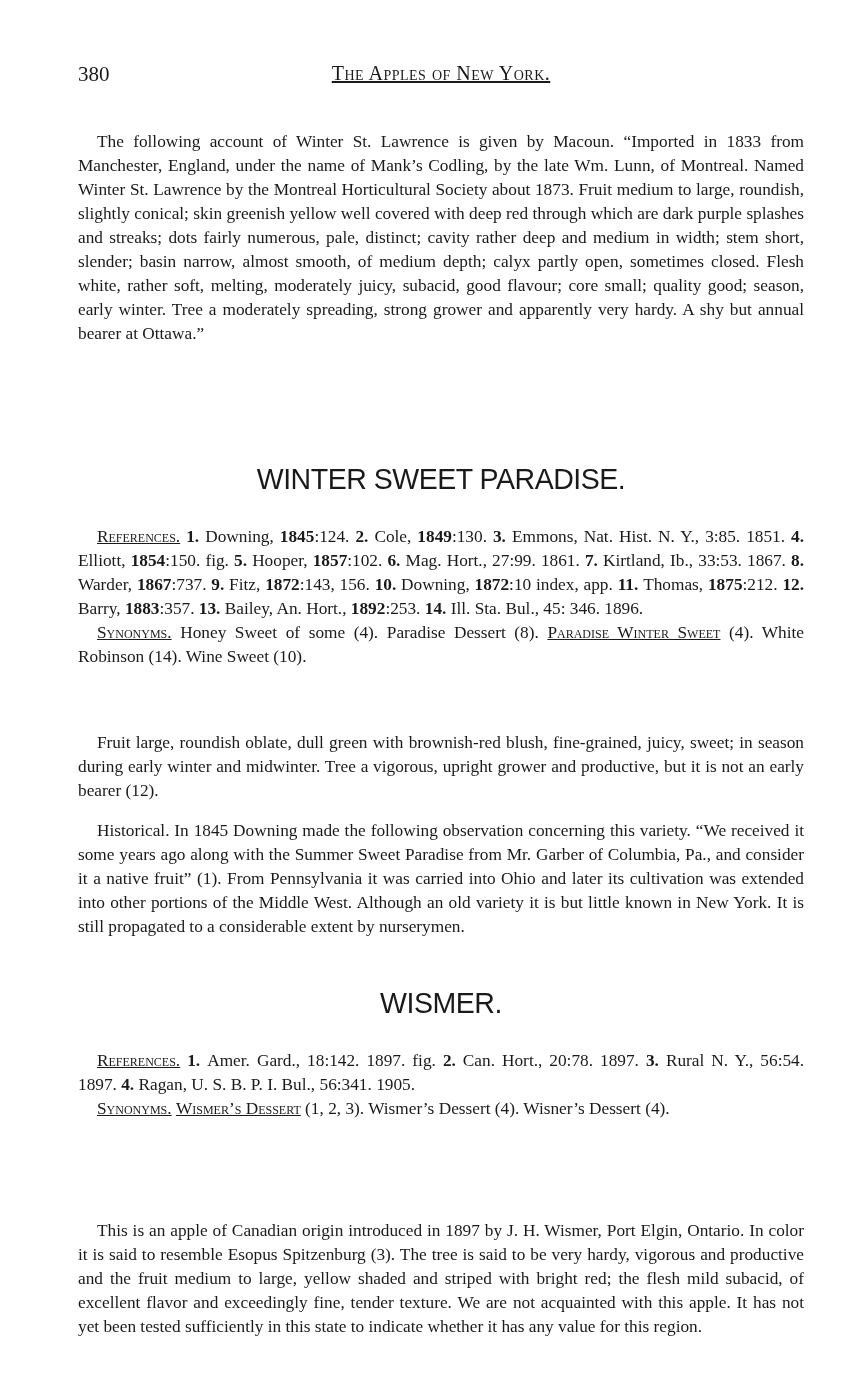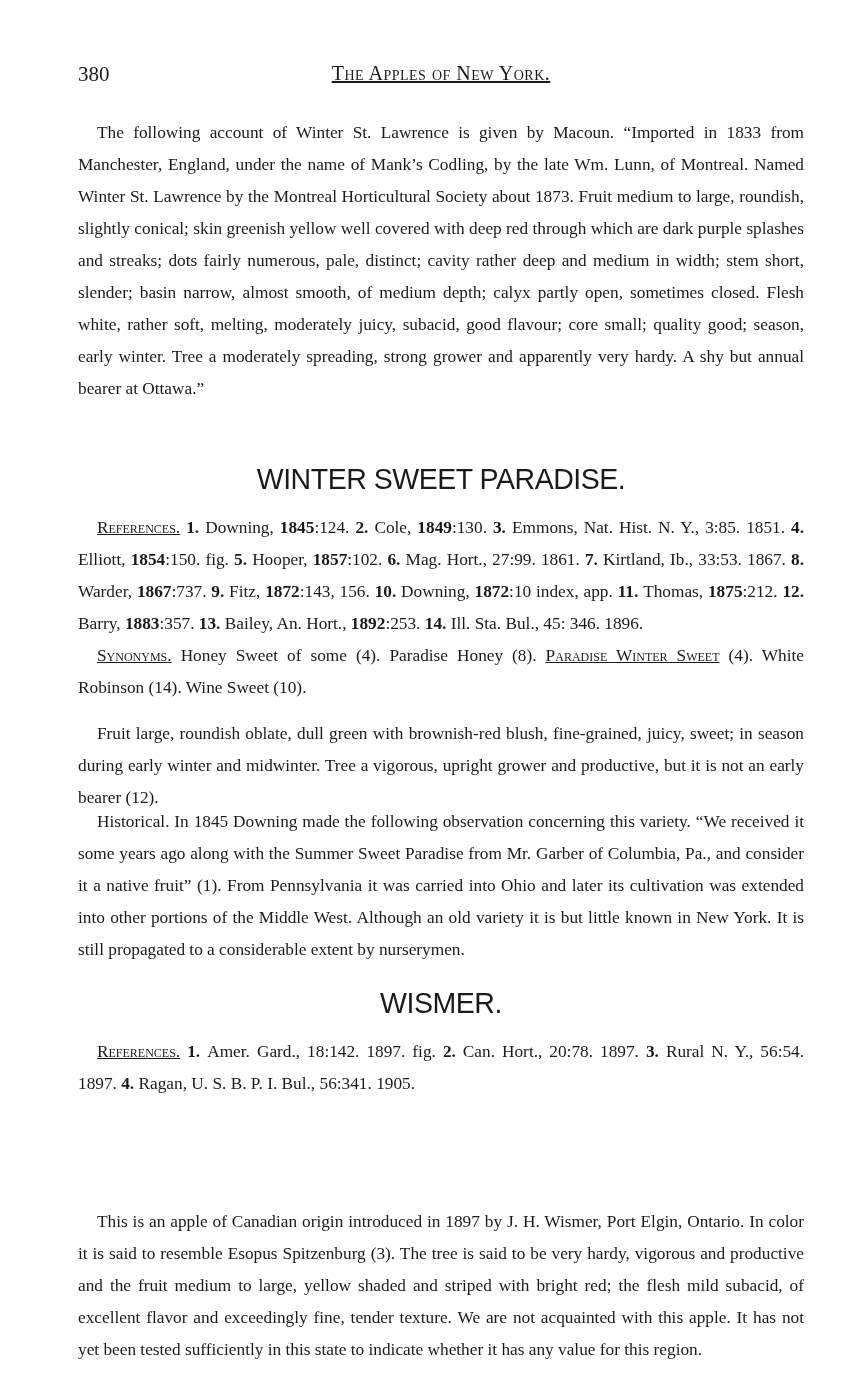--- a/index.html
+++ b/index.html
@@ -6,21 +6,21 @@
   body {
     width: 850px; height: 1381px; position: relative; overflow: hidden;
     font-family: "Liberation Serif", "DejaVu Serif", serif;
     color: #1a1a1a;
   }
   .page { position: absolute; left: 0; top: 0; width: 850px; height: 1381px; padding-left: 25px; }
   .running-head { position: absolute; left: 78px; top: 58px; width: 726px; height: 30px; }
   .page-number { position: absolute; left: 0; top: 4px; font-size: 21px; }
   .running-title { position: absolute; left: 0; right: 0; top: 4px; text-align: center; font-size: 20px; letter-spacing: 0.5px; }
 
-  .block { position: absolute; left: 78px; width: 726px; font-size: 17.3px; line-height: 32px; text-align: justify; }
+  .block { position: absolute; left: 78px; width: 726px; font-size: 17.3px; line-height: 24px; text-align: justify; margin-top: 13px; }
   .block p { margin: 0; text-indent: 19px; }
   .sc { font-variant: small-caps; text-decoration: underline; }
   .it { }
   .b { font-weight: bold; }
   .heading { position: absolute; left: 78px; width: 726px; text-align: center; font-family: "Liberation Sans", "DejaVu Sans", sans-serif; font-size: 30px; font-weight: normal; letter-spacing: -0.5px; transform: scaleX(0.95); }
   .ref-line { text-align: justify; }
 </style>
 </head>
 <body>
 
@@ -32,34 +32,35 @@
   </div>
 
   <div class="block" style="top:117px;">
     <p>The following account of Winter St. Lawrence is given by Macoun. “Imported in 1833 from Manchester, England, under the name of Mank’s Codling, by the late Wm. Lunn, of Montreal. Named Winter St. Lawrence by the Montreal Horticultural Society about 1873. Fruit medium to large, roundish, slightly conical; skin greenish yellow well covered with deep red through which are dark purple splashes and streaks; dots fairly numerous, pale, distinct; cavity rather deep and medium in width; stem short, slender; basin narrow, almost smooth, of medium depth; calyx partly open, sometimes closed. Flesh white, rather soft, melting, moderately juicy, subacid, good flavour; core small; quality good; season, early winter. Tree a moderately spreading, strong grower and apparently very hardy. A shy but annual bearer at Ottawa.”</p>
   </div>
 
   <div class="heading" style="top:462px;">WINTER SWEET PARADISE.</div>
 
   <div class="block" style="top:512px;">
     <p class="ref-line" id="wsp-refs"><span class="sc">References.</span><span>  <span class="b">1. </span>Downing, <span class="b">1845</span>:124.</span><span>  <span class="b">2. </span>Cole, <span class="b">1849</span>:130.</span><span>  <span class="b">3. </span>Emmons, <span class="it">Nat. Hist. N. Y.</span>, 3:85. 1851.</span><span>  <span class="b">4. </span>Elliott, <span class="b">1854</span>:150. <span class="it">fig.</span></span><span>  <span class="b">5. </span>Hooper, <span class="b">1857</span>:102.</span><span>  <span class="b">6. </span><span class="it">Mag. Hort.</span>, 27:99. 1861.</span><span>  <span class="b">7. </span>Kirtland, <span class="it">Ib.</span>, 33:53. 1867.</span><span>  <span class="b">8. </span>Warder, <span class="b">1867</span>:737.</span><span>  <span class="b">9. </span>Fitz, <span class="b">1872</span>:143, 156.</span><span>  <span class="b">10. </span>Downing, <span class="b">1872</span>:10 index, app.</span><span>  <span class="b">11. </span>Thomas, <span class="b">1875</span>:212.</span><span>  <span class="b">12. </span>Barry, <span class="b">1883</span>:357.</span><span>  <span class="b">13. </span>Bailey, <span class="it">An. Hort.</span>, <span class="b">1892</span>:253.</span><span>  <span class="b">14. </span><span class="it">Ill. Sta. Bul.</span>, 45: 346. 1896.</span></p>
-    <p id="wsp-syns"><span class="sc">Synonyms.</span><span>  <span class="it">Honey Sweet</span> of some (4).</span><span>  <span class="it">Paradise Honey</span> (8).</span><span>  <span class="sc">Paradise Winter Sweet</span> (4).</span><span>  <span class="it">White Robinson</span> (14).</span><span>  <span class="it">Wine Sweet</span> (10).</span></p>
+    <p id="wsp-syns"><span class="sc">Synonyms.</span><span>  <span class="it">Honey Sweet</span> of some (4).</span><span>  <span class="it">Paradise Dessert</span> (8).</span><span>  <span class="sc">Paradise Winter Sweet</span> (4).</span><span>  <span class="it">White Robinson</span> (14).</span><span>  <span class="it">Wine Sweet</span> (10).</span></p>
   </div>
 
   <div class="block" style="top:718px;">
     <p>Fruit large, roundish oblate, dull green with brownish-red blush, fine-grained, juicy, sweet; in season during early winter and midwinter. Tree a vigorous, upright grower and productive, but it is not an early bearer (12).</p>
   </div>
 
   <div class="block" style="top:806px;">
     <p><span class="it">Historical.</span> <span>In 1845 Downing made the following observation concerning this variety. “We received it some years ago along with the Summer Sweet Paradise from Mr. Garber of Columbia, Pa., and consider it a native fruit” (1). From Pennsylvania it was carried into Ohio and later its cultivation was extended into other portions of the Middle West. Although an old variety it is but little known in New York. It is still propagated to a considerable extent by nurserymen.</span></p>
   </div>
 
   <div class="heading" style="top:986px;">WISMER.</div>
 
   <div class="block" style="top:1036px;">
     <p class="ref-line" id="wis-refs"><span class="sc">References.</span><span>  <span class="b">1. </span><span class="it">Amer. Gard.</span>, 18:142. 1897. <span class="it">fig.</span></span><span>  <span class="b">2. </span><span class="it">Can. Hort.</span>, 20:78. 1897.</span><span>  <span class="b">3. </span><span class="it">Rural N. Y.</span>, 56:54. 1897.</span><span>  <span class="b">4. </span>Ragan, <span class="it">U. S. B. P. I. Bul.</span>, 56:341. 1905.</span></p>
+    <p id="wis-syns"><span class="sc">Synonyms.</span><span>  <span class="sc">Wismer’s Dessert</span> (1, 2, 3).</span><span>  <span class="it">Wismer’s Dessert</span> (4).</span><span>  <span class="it">Wisner’s Dessert</span> (4).</span></p>
   </div>
 
   <div class="block" style="top:1206px;">
     <p><span>This is an apple of Canadian origin introduced in 1897 by J. H. Wismer, Port Elgin, Ontario. In color it is said to resemble Esopus </span><span class="it">Spitzenburg</span><span> (3). The tree is said to be very hardy, vigorous and productive and the fruit medium to large, yellow shaded and striped with bright red; the flesh mild subacid, of excellent flavor and exceedingly fine, tender texture. We are not acquainted with this apple. It has not yet been tested sufficiently in this state to indicate whether it has any value for this region.</span></p>
   </div>
 
 </div>
 
 </body></html>

